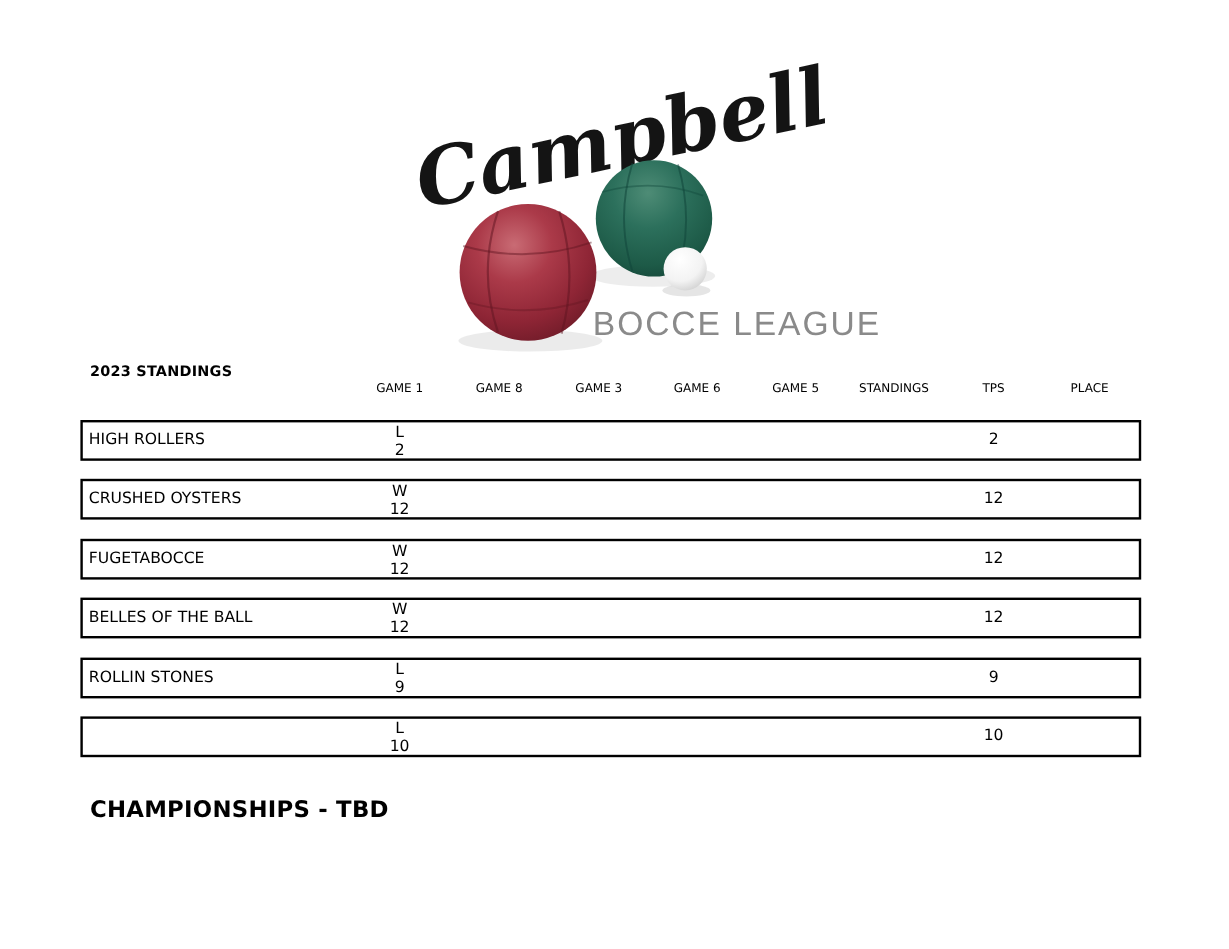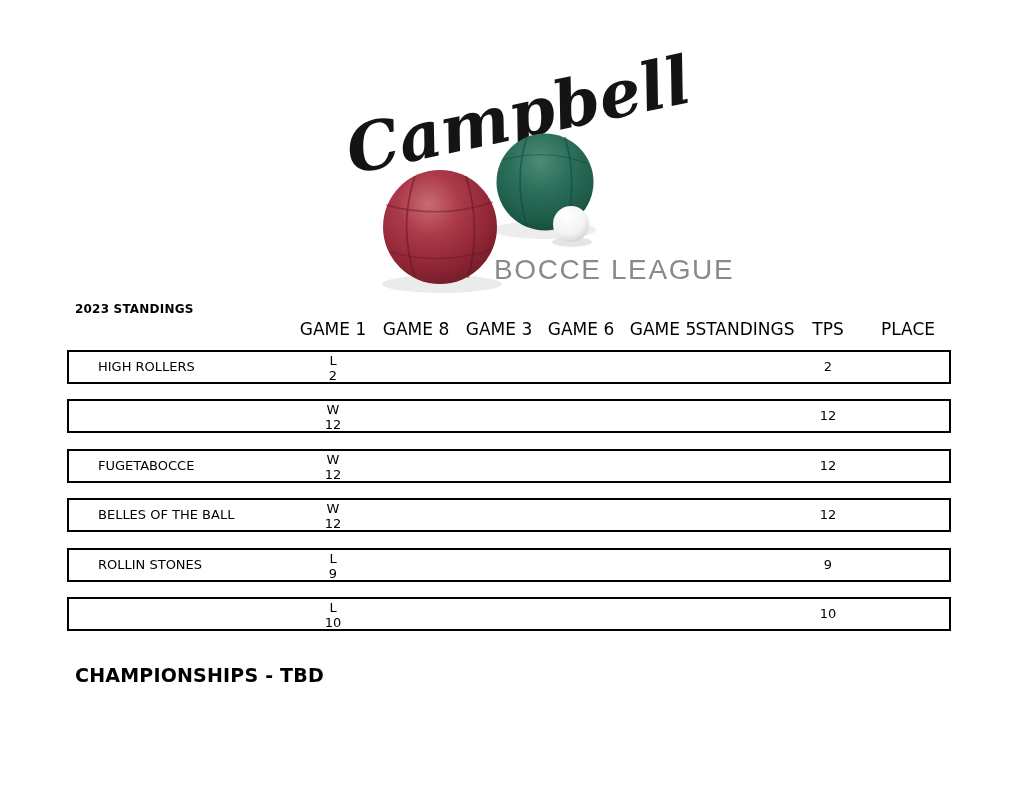--- a/index.html
+++ b/index.html
@@ -51,42 +51,41 @@
     font-size: 19px;
     font-weight: bold;
     letter-spacing: 0.2px;
   }
 
   
   .col-header {
     position: absolute;
     top: 319px;
     transform: translateX(-50%);
-    font-size: 17px;
+    font-size: 10px;
     white-space: nowrap;
   }
 
   
   .trow {
     position: absolute;
     left: 67px;
     width: 884px;
     height: 34px;
     border: 2px solid #000000;
     background: #ffffff;
   }
   .trow .team {
     position: absolute;
     left: 5px;
     top: 0;
     height: 44px;
     line-height: 30px;
     font-size: 13px;
     white-space: nowrap;
-    margin-left: 24px;
   }
   .trow .g1 {
     position: absolute;
     left: 224px;
     width: 80px;
     top: 0;
     text-align: center;
     font-size: 13px;
     line-height: 15px;
     padding-top: 1px;
@@ -170,20 +169,21 @@
   <div class="trow" style="top:350px">
     <span class="team">HIGH ROLLERS</span>
     <span class="g1">
       <span style="display:block">L</span>
       <span style="display:block">2</span>
     </span>
     <span class="tps">2</span>
   </div>
 
   <div class="trow" style="top:399px">
+    <span class="team">CRUSHED OYSTERS</span>
     <span class="g1">
       <span style="display:block">W</span>
       <span style="display:block">12</span>
     </span>
     <span class="tps">12</span>
   </div>
 
   <div class="trow" style="top:449px">
     <span class="team">FUGETABOCCE</span>
     <span class="g1">

